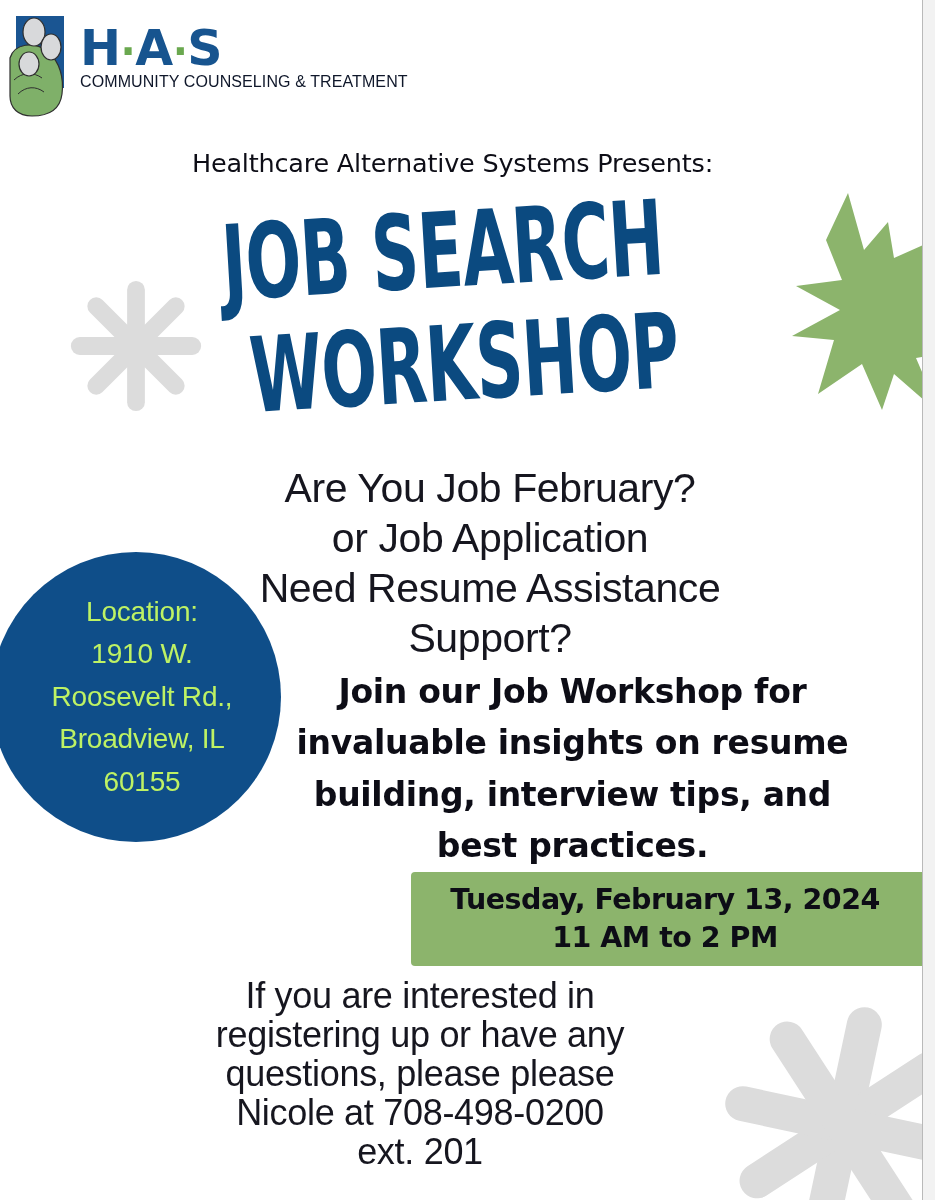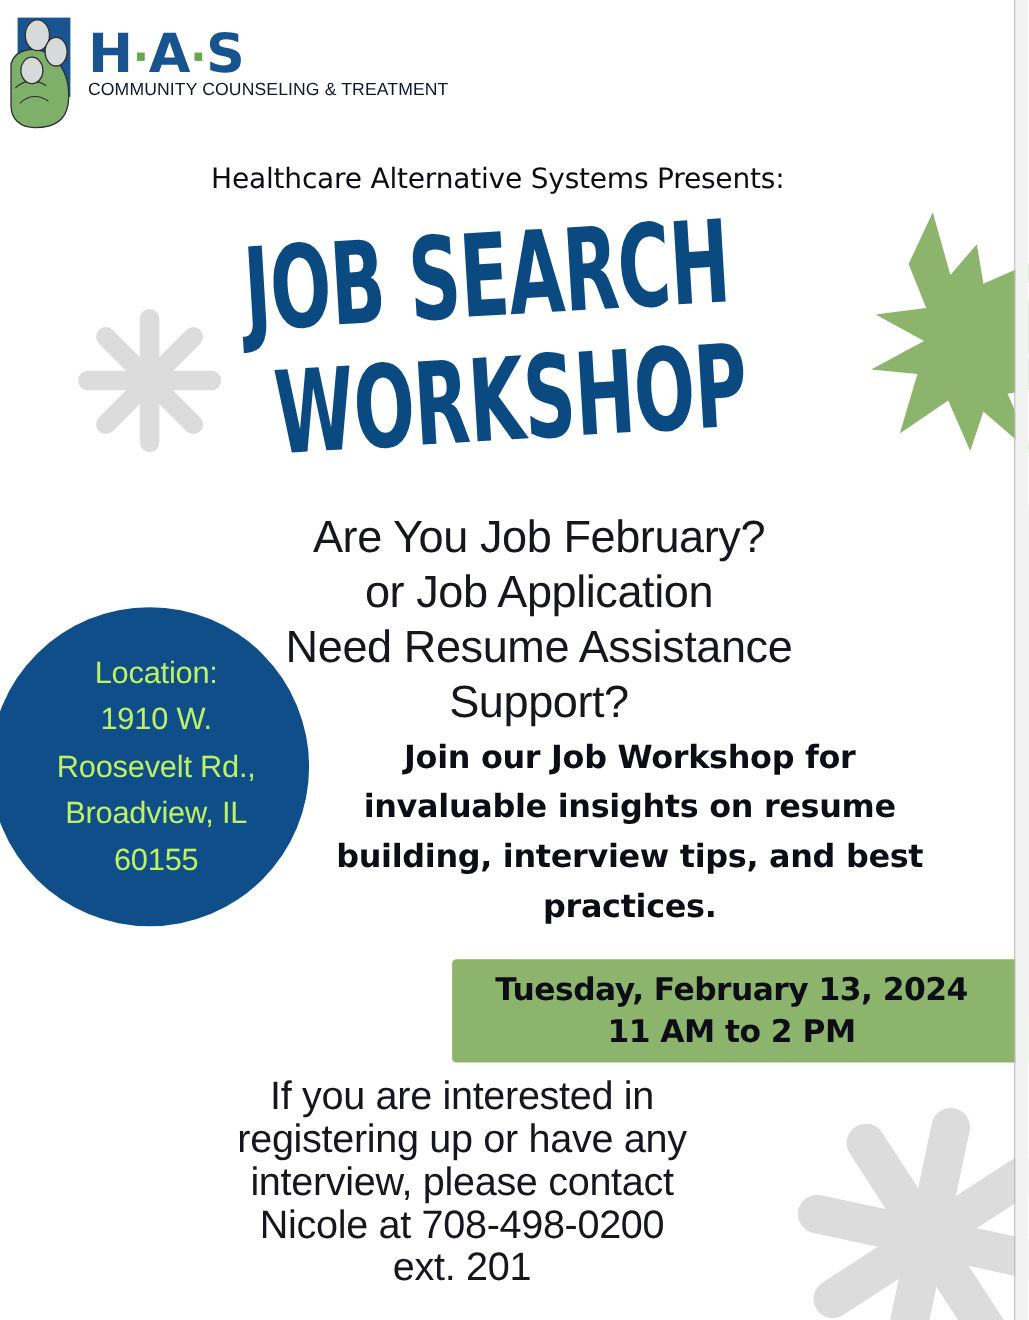--- a/index.html
+++ b/index.html
@@ -143,21 +143,21 @@
 
   
   .body-bold {
     position: absolute;
     left: 280px;
     top: 666px;
     width: 585px;
     text-align: center;
     font-family: "DejaVu Sans", sans-serif;
     font-weight: bold;
-    font-size: 29px;
+    font-size: 33px;
     line-height: 1.56;
     color: #0d0d16;
     letter-spacing: -0.3px;
   }
 
   
   .location-circle {
     position: absolute;
     left: -9px;
     top: 552px;
@@ -291,21 +291,21 @@
   <div class="body-bold">Join our Job Workshop for invaluable insights on resume building, interview tips, and best practices.</div>
 
   <div class="date-banner">
     <div class="date-line">Tuesday, February 13, 2024</div>
     <div class="date-line">11 AM to 2 PM</div>
   </div>
 
   <div class="contact">
     <div>If you are interested in</div>
     <div>registering up or have any</div>
-    <div>interview, please contact</div>
+    <div>questions, please please</div>
     <div>Nicole at 708-498-0200</div>
     <div>ext. 201</div>
   </div>
 
   <div class="page-outside"></div>
   <div class="page-edge"></div>
 
 </div>
 
 </body></html>

